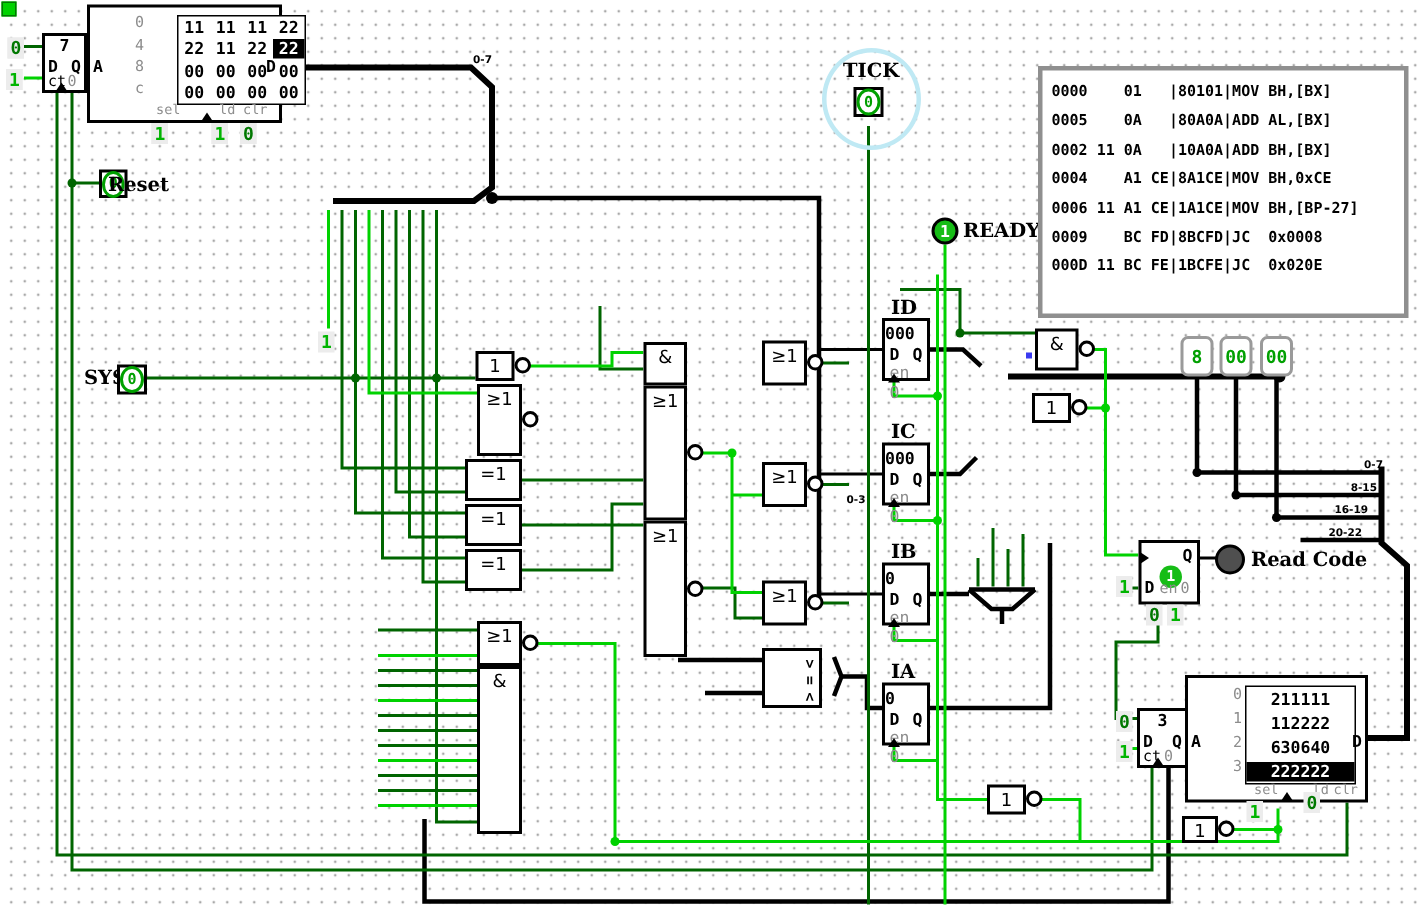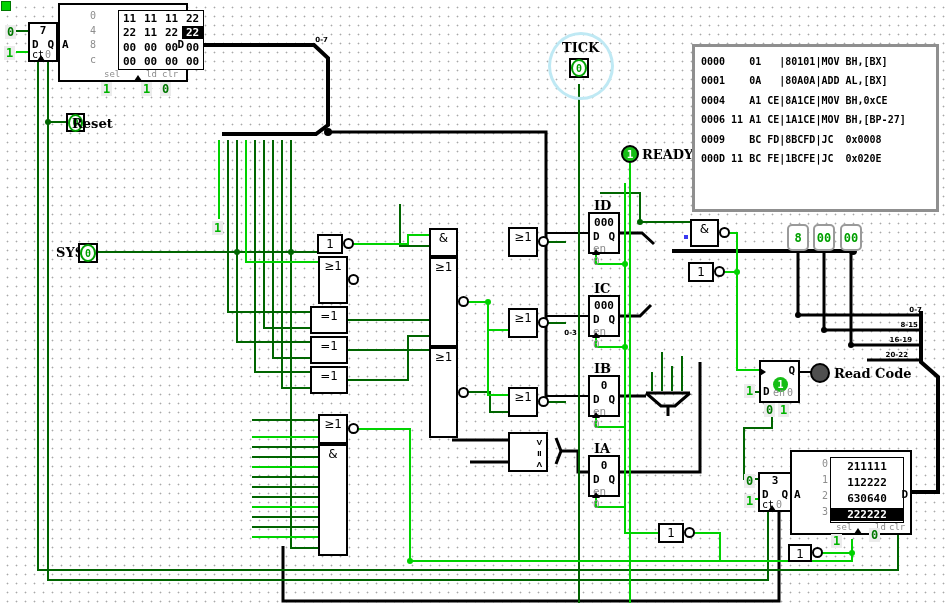--- a/index.html
+++ b/index.html
@@ -27,21 +27,21 @@
   .memrow .cell{font:bold 11px "DejaVu Sans Mono",monospace;text-align:center;color:#000;}
   .cell.sel{background:#000;color:#fff;}
   .addr{position:absolute;font:10px "DejaVu Sans Mono",monospace;color:#8d8d8d;text-align:right;}
   .pinlbl{position:absolute;font:bold 11px "DejaVu Sans Mono",monospace;color:#000;z-index:3;}
   .botlbl{position:absolute;font:9px "DejaVu Sans Mono",monospace;color:#8d8d8d;z-index:3;}
   .clk-up{position:absolute;width:0;height:0;border-left:4px solid transparent;border-right:4px solid transparent;border-bottom:6px solid #000;z-index:3;}
   .clk-right{position:absolute;width:0;height:0;border-top:4px solid transparent;border-bottom:4px solid transparent;border-left:6px solid #000;z-index:3;}
   .listing{position:absolute;left:692px;top:44px;width:247px;height:168px;border:3px solid #8f8f8f;background:#fff;box-sizing:border-box;z-index:4;padding:5px 6px;}
   .listing div{font:bold 10px/19.4px "DejaVu Sans Mono",monospace;white-space:pre;color:#000;}
   .display{position:absolute;border:2px solid #9a9a9a;border-radius:5px;background:#fff;display:flex;align-items:center;justify-content:center;font:bold 12px "DejaVu Sans Mono",monospace;color:#00a000;z-index:4;box-sizing:border-box;}
-  .reg .rval{position:absolute;top:2px;left:0;right:0;text-align:center;font:bold 11px "DejaVu Sans Mono",monospace;color:#000;}
+  .reg .rval{position:absolute;top:2px;left:0;right:0;text-align:left;font:bold 11px "DejaVu Sans Mono",monospace;color:#000;}
   .reg .rd{position:absolute;left:3px;top:16px;font:bold 11px "DejaVu Sans Mono",monospace;}
   .reg .rq{position:absolute;right:3px;top:16px;font:bold 11px "DejaVu Sans Mono",monospace;}
   .reg .ren{position:absolute;left:3px;top:28px;font:11px "DejaVu Sans Mono",monospace;color:#8d8d8d;}
   .cmp-sym{position:absolute;right:4px;font:bold 10px "DejaVu Sans Mono",monospace;transform:rotate(90deg);color:#000;}
   .bluedot{position:absolute;width:4px;height:4px;background:#3a3af0;z-index:5;}
   .pin-sq{position:absolute;width:8px;height:8px;background:#00d200;border:1px solid #007800;z-index:4;}
 </style>
 </head>
 <body>
 
@@ -221,21 +221,22 @@
     <span class="ring">0</span>
   </div>
 
   <div class="led" style="left:621px;top:145px;width:18px;height:18px;">
     <span>1</span>
   </div>
   <div class="title-label" style="left:642px;top:147px;">READY</div>
 
   <div class="listing" id="listing">
       <div>0000    01   |80101|MOV BH,[BX]</div>
-      <div>0001    0A   |80A0A|ADD AL,[BX]</div>
+      <div>0005    0A   |80A0A|ADD AL,[BX]</div>
+      <div>0002 11 0A   |10A0A|ADD BH,[BX]</div>
       <div>0004    A1 CE|8A1CE|MOV BH,0xCE</div>
       <div>0006 11 A1 CE|1A1CE|MOV BH,[BP-27]</div>
       <div>0009    BC FD|8BCFD|JC  0x0008</div>
       <div>000D 11 BC FE|1BCFE|JC  0x020E</div>
     </div>
 
   <div class="comp" style="left:508px;top:432px;width:40px;height:40px;">
     <span class="cmp-sym" style="top:3px;">&gt;</span>
     <span class="cmp-sym" style="top:14px;">=</span>
     <span class="cmp-sym" style="top:25px;">&lt;</span>

